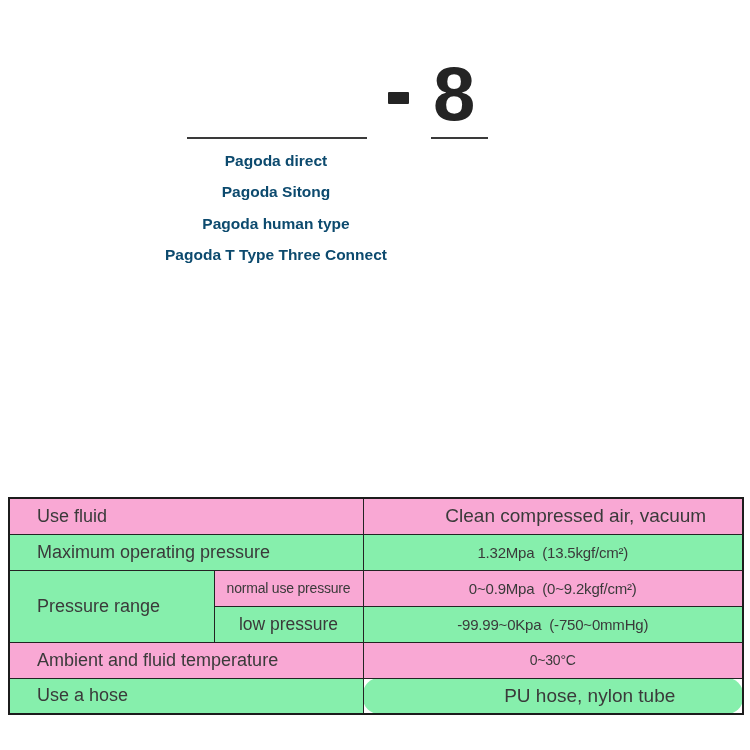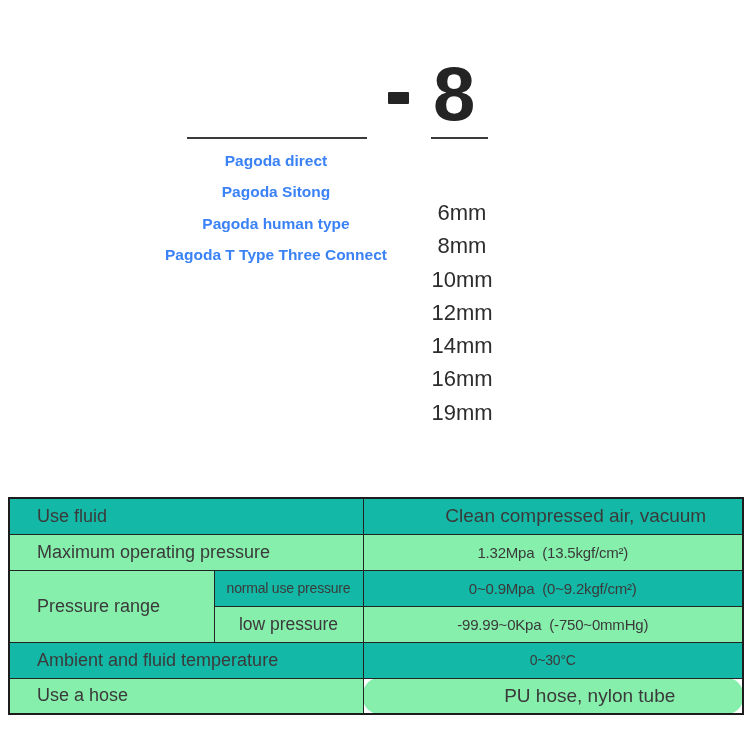--- a/index.html
+++ b/index.html
@@ -27,21 +27,21 @@
   .rule.size-underline  { left: 431px; top: 137px; width: 57px; }
 
   .size-label {
     position: absolute; left: 383px; top: 149px; width: 160px;
     text-align: center; font-size: 15.5px; font-weight: bold; color: #2b2b2b;
   }
 
   .type-list {
     position: absolute; left: 130px; top: 145px; width: 292px;
     text-align: center; font-size: 15.5px; font-weight: bold;
-    line-height: 31.4px; color: #3b82f6;
+    line-height: 31.4px; color: #0c4a6e;
   }
   .diam-list {
     position: absolute; left: 392px; top: 196px; width: 140px;
     text-align: center; font-size: 22px; font-weight: 400;
     line-height: 33.3px; color: #2d2d2d;
   }
 
   
   .spec-table {
     position: absolute; left: 8px; top: 497px;
@@ -51,21 +51,21 @@
     width: 734px;
     color: #3a3a3a;
   }
   .spec-table td {
     border: 1px solid #232323;
     height: 36px;
     vertical-align: middle;
     white-space: nowrap;
     overflow: hidden;
   }
-  .spec-table td.shade { background: #14b8a6; }
+  .spec-table td.shade { background: #f9a8d4; }
   .spec-table td.plain { background: #86efac; }
 
   .cell-label { text-align: left; padding-left: 27px; font-size: 18px; }
   .cell-mid-sm { text-align: center; font-size: 14px; letter-spacing: -0.2px; }
   .cell-mid-lg { text-align: center; font-size: 17.5px; }
   .cell-val-lg { text-align: center; font-size: 19px; }
   .cell-val-sm { text-align: center; font-size: 15px; letter-spacing: -0.2px; }
   .cell-val-xs { text-align: center; font-size: 14px; letter-spacing: -0.2px; }
   .indent-a { padding-left: 46px; }
   .indent-b { padding-left: 74px; border-radius: 16px; }
@@ -80,29 +80,20 @@
   <div class="rule model-underline"></div>
   <div class="rule size-underline"></div>
 
   <div class="type-list">
     <div>Pagoda direct</div>
     <div>Pagoda Sitong</div>
     <div>Pagoda human type</div>
     <div>Pagoda T Type Three Connect</div>
   </div>
 
-  <div class="diam-list">
-    <div>6mm</div>
-    <div>8mm</div>
-    <div>10mm</div>
-    <div>12mm</div>
-    <div>14mm</div>
-    <div>16mm</div>
-    <div>19mm</div>
-  </div>
 
   <table class="spec-table">
     <colgroup>
       <col style="width:205px">
       <col style="width:149px">
       <col style="width:380px">
     </colgroup>
     <tbody>
       <tr>
         <td colspan="2" class="shade cell-label">Use fluid</td>

